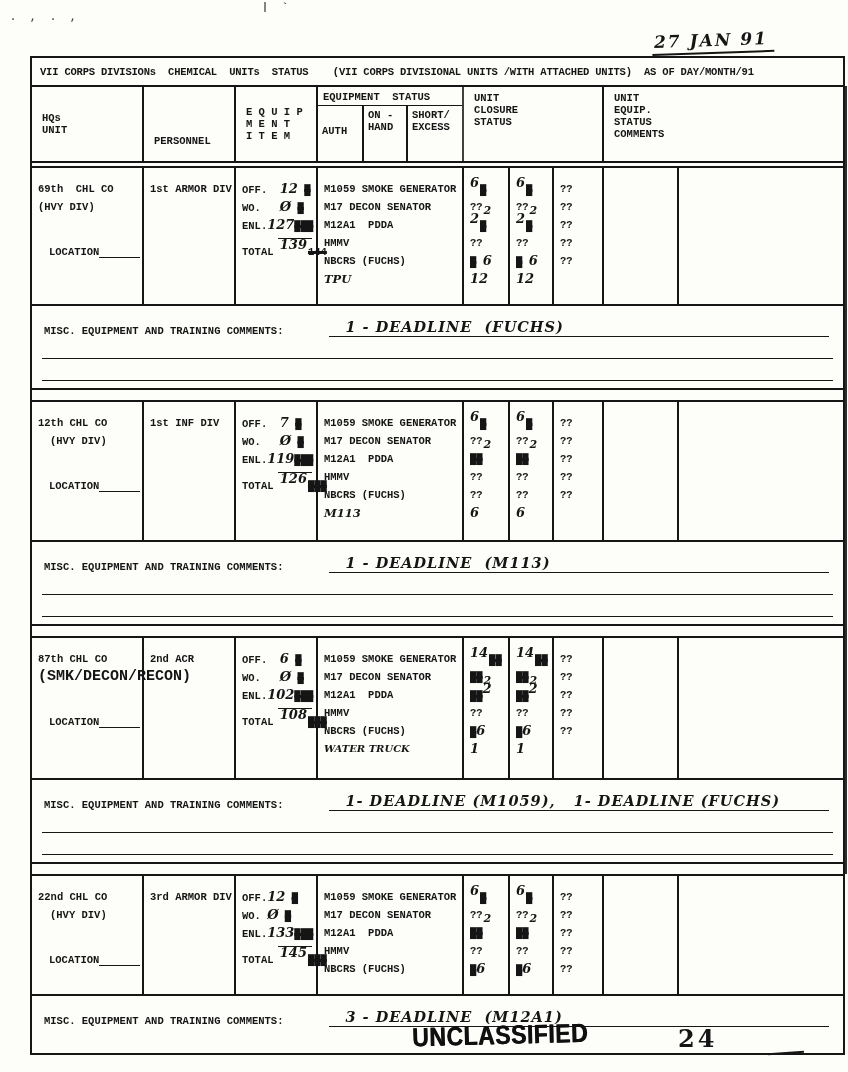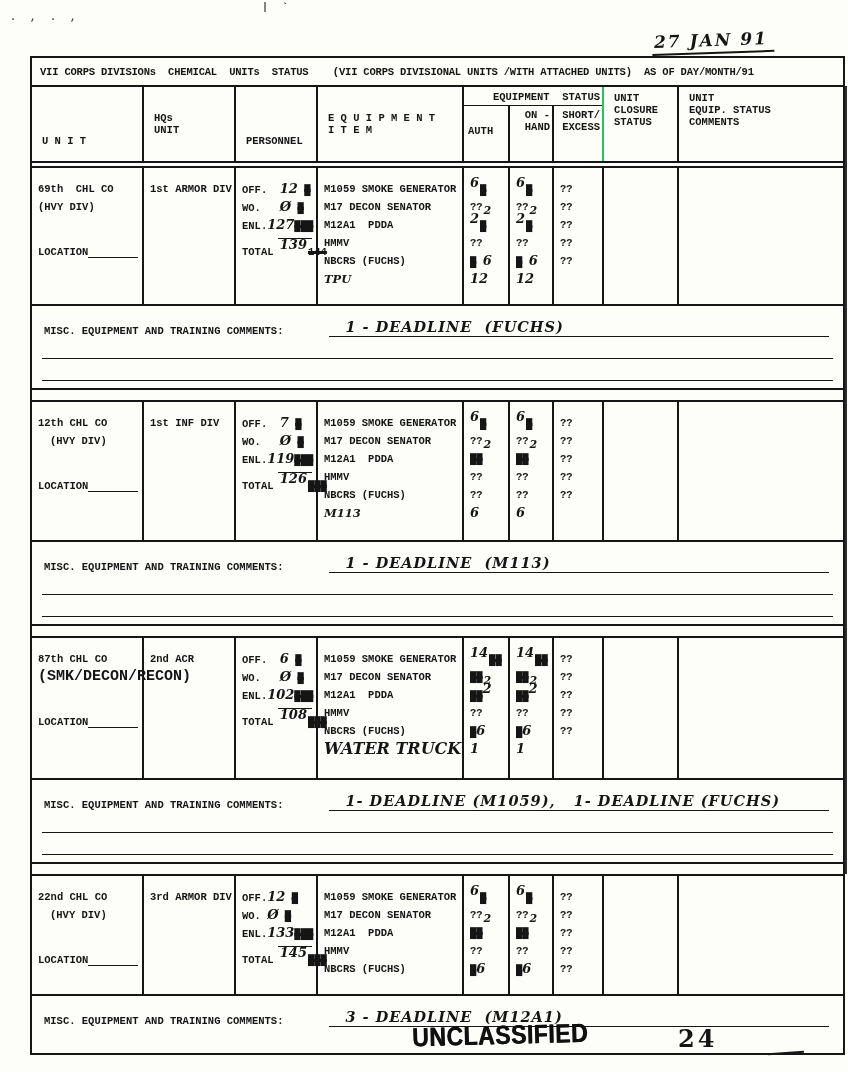--- a/index.html
+++ b/index.html
@@ -20,40 +20,40 @@
   .doc { position:absolute; left:30px; top:56px; width:815px; border:2px solid #161616; background:transparent; }
   .title { font:700 10.5px "Liberation Mono","DejaVu Sans Mono",monospace; padding:8px 4px 7px 8px;
            border-bottom:2px solid #161616; white-space:pre; letter-spacing:-0.2px; }
 
   
   .hdr { display:grid; grid-template-columns:112px 92px 82px 146px 140px 75px 1fr; height:76px;
          border-bottom:2px solid #161616; font:700 10.5px "Liberation Mono","DejaVu Sans Mono",monospace; }
   .hcell { border-right:2px solid #161616; white-space:pre-line; padding:5px 3px 5px 10px; }
   .hcell.bottom { display:flex; align-items:flex-end; padding-bottom:14px; }
   .hcell.mid { display:flex; align-items:center; }
-  .hgroup { border-right:2px solid #22c55e; display:flex; flex-direction:column;text-align:right; }
+  .hgroup { border-right:2px solid #404040; display:flex; flex-direction:column; }
   .hg-top { padding:4px 2px 2px 5px; border-bottom:1.5px solid #161616; white-space:pre; }
   .hg-sub { flex:1; display:grid; grid-template-columns:46px 44px 1fr; }
   .hsub { border-right:2px solid #161616; white-space:pre-line; padding:3px 2px 3px 4px; }
   .hsub.last { border-right:none; }
   .hsub.auth { display:flex; align-items:flex-end; padding-bottom:24px; }
 
   
   .block { border-top:2px solid #161616; border-bottom:2px solid #161616; margin-top:10px; }
   .block.first { margin-top:3px; }
   .block.last { border-bottom:none; padding-bottom:26px; }
   .bgrid { display:grid; grid-template-columns:112px 92px 82px 146px 46px 44px 50px 75px 1fr;
            border-bottom:2px solid #161616; font-size:10.5px; }
   .cell { border-right:2px solid #161616; padding:12px 2px 8px 6px; font-weight:700; }
   .cell.lastcol { border-right:none; }
   .b1 .cell { min-height:136px; } .b2 .cell { min-height:138px; }
   .b3 .cell { min-height:140px; } .b4 .cell { min-height:118px; }
   .erow, .prow { height:18px; line-height:18px; white-space:pre; }
   .ind { padding-left:12px; }
-  .loc { margin-top:30px; display:flex; align-items:flex-end; }
+  .loc { margin-top:30px; display:flex; align-items:flex-end;margin-left:11px; }
   .locline { display:inline-block; width:50px; border-bottom:1.5px solid #161616; height:12px; }
   .st { text-decoration:line-through; text-decoration-thickness:2.5px; }
   .sup { position:relative; top:-6px; margin-right:1px; }
   .sub { position:relative; top:4px; font-size:11px; margin-left:1px; }
   .pdash { width:34px; border-top:1.5px solid #161616; margin:4px 0 3px 36px; height:0; }
   .hand-item { font-size:11.5px; }
 
   .misc { display:flex; align-items:flex-end; padding:12px 14px 0 12px;
           font:700 10.5px "Liberation Mono","DejaVu Sans Mono",monospace;gap:40px; }
   .misc-lbl { white-space:pre; }
@@ -81,21 +81,20 @@
   <div class="stray" style="left:262px;top:2px;">| `</div>
   <div class="scanline-right"></div>
 
   <div class="date-hand">27 JAN 91</div>
 
   <div class="doc">
 
     <div class="title">VII CORPS DIVISIONs  CHEMICAL  UNITs  STATUS    (VII CORPS DIVISIONAL UNITS /WITH ATTACHED UNITS)  AS OF DAY/MONTH/91</div>
 
     <div class="hdr">
-      <div class="hcell bottom">U N I T</div>
       <div class="hcell mid">HQs
 UNIT</div>
       <div class="hcell bottom">PERSONNEL</div>
       <div class="hcell mid">E Q U I P M E N T
 I T E M</div>
       <div class="hgroup">
         <div class="hg-top">EQUIPMENT  STATUS</div>
         <div class="hg-sub">
           <div class="hsub auth">AUTH</div>
           <div class="hsub">ON -
@@ -253,21 +252,21 @@
           <div class="prow"><span class="t">ENL.</span><span class="hand">102</span><span class="t st">███</span></div>
           <div class="pdash"></div>
           <div class="prow"><span class="t">TOTAL </span><span class="hand sup">108</span><span class="t st">███</span></div>
         </div>
         <div class="cell">
           <div class="erow t">M1059 SMOKE GENERATOR</div>
           <div class="erow t">M17 DECON SENATOR</div>
           <div class="erow t">M12A1  PDDA</div>
           <div class="erow t">HMMV</div>
           <div class="erow t">NBCRS (FUCHS)</div>
-          <div class="erow"><span class="hand hand-item" style="font-size:16px;">WATER TRUCK</span></div>
+          <div class="erow"><span class="hand hand-item" style="font-size:10px;">WATER TRUCK</span></div>
         </div>
         <div class="cell">
           <div class="erow"><span class="hand sup">14</span><span class="t st">██</span></div>
           <div class="erow"><span class="t st">██</span><span class="hand sub">2</span></div>
           <div class="erow"><span class="t st">██</span><span class="hand sup">2</span></div>
           <div class="erow"><span class="t">??</span></div>
           <div class="erow"><span class="t st">█</span><span class="hand">6</span></div>
           <div class="erow"><span class="hand">1</span></div>
         </div>
         <div class="cell">

